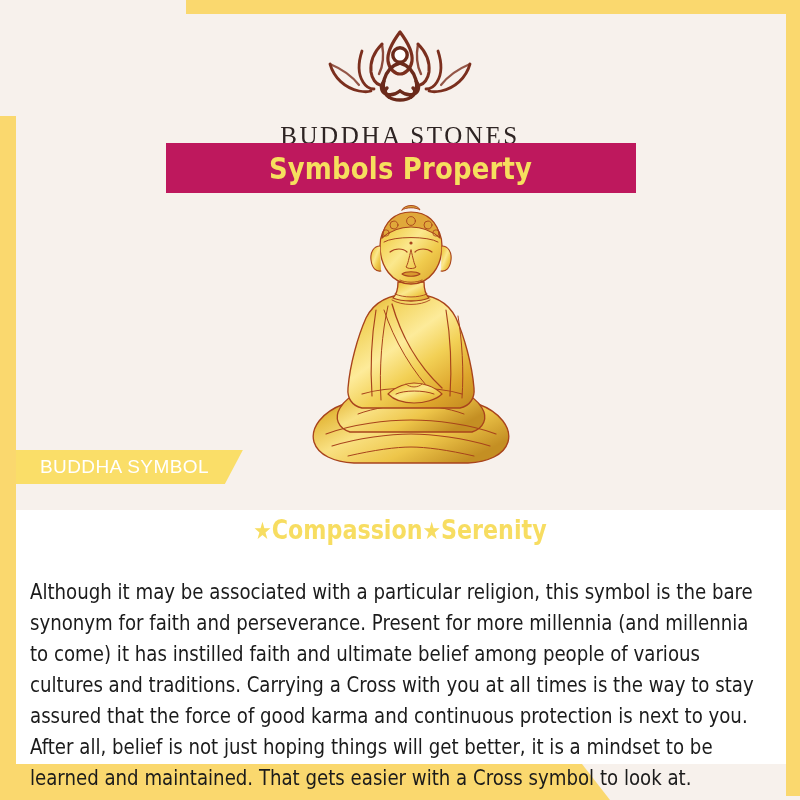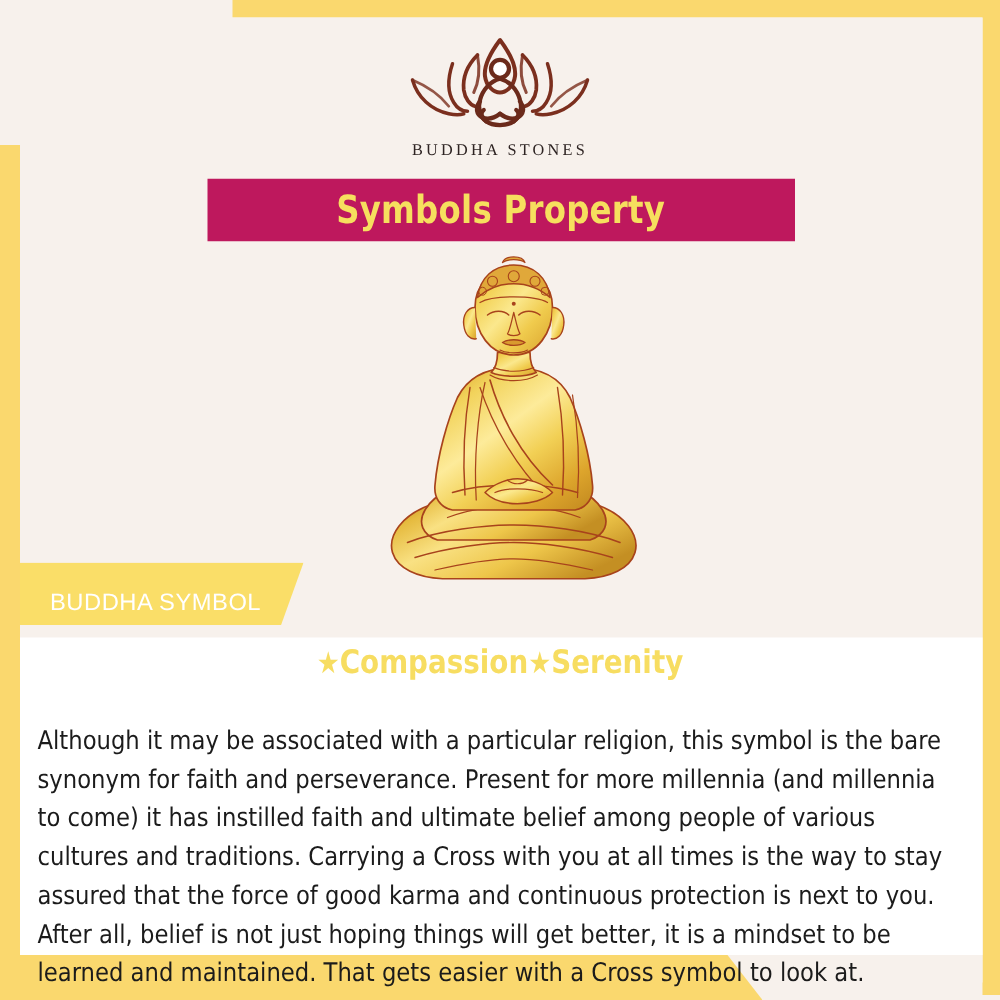--- a/index.html
+++ b/index.html
@@ -75,23 +75,23 @@
     width: 800px;
     text-align: center;
   }
   .logo-mark {
     display: block;
     margin: 0 auto;
     width: 176px;
     height: 84px;
   }
   .logo-wordmark {
-    margin-top: 4px;
+    margin-top: 14px;
     font-family: "Liberation Serif", serif;
-    font-size: 13px;
+    font-size: 25px;
     letter-spacing: 2.6px;
     color: #2e2423;
     font-weight: 400;
   }
 
   
   .title-banner {
     position: absolute;
     left: 166px;
     top: 143px;
@@ -133,21 +133,21 @@
   }
 
   
   .symbol-badge {
     position: absolute;
     left: 16px;
     top: 450px;
     height: 34px;
     background: #fade68;
     clip-path: polygon(0 0, 100% 0, calc(100% - 18px) 100%, 0 100%);
-    padding: 16px 34px 0 24px;
+    padding: 0 34px 0 24px;
     display: flex;
     align-items: center;
   }
   .symbol-badge-label {
     color: #ffffff;
     font-size: 19px;
     letter-spacing: 0.4px;
     font-weight: 400;
     white-space: nowrap;
   }

